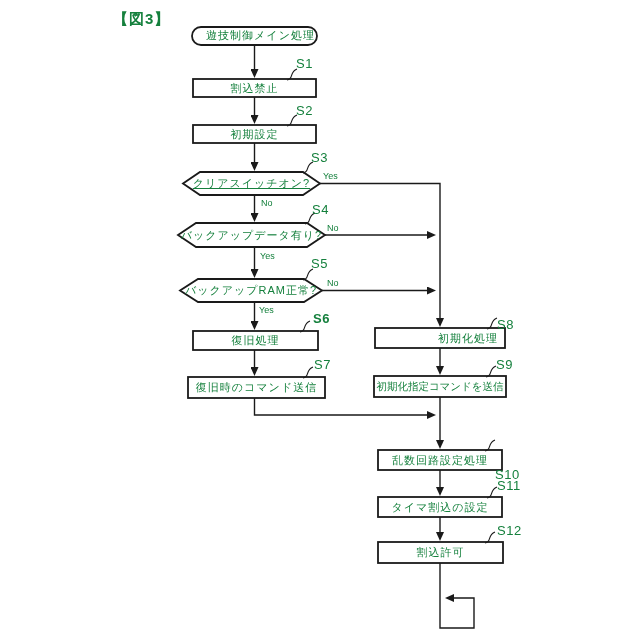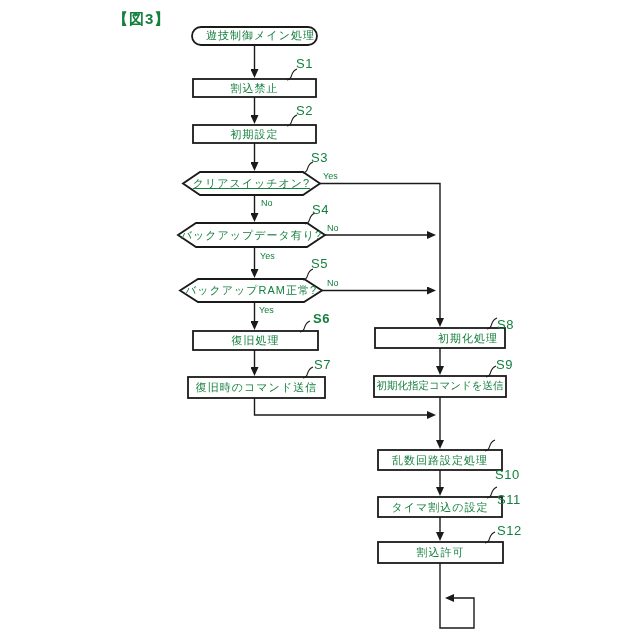--- a/index.html
+++ b/index.html
@@ -10,21 +10,21 @@
   }
   .stage svg{position:absolute;left:0;top:0;}
   .fig-label{
     position:absolute;left:113px;top:10px;
     font-size:15px;font-weight:600;letter-spacing:1px;
   }
   .nlabel{
     position:absolute;display:flex;align-items:center;justify-content:center;
     font-size:11px;letter-spacing:1px;white-space:nowrap;line-height:1;
   }
-  .nlabel.tight{font-size:10.5px;letter-spacing:0;font-family:Liberation Mono, monospace;}
+  .nlabel.tight{font-size:10.5px;letter-spacing:0;}
   .tag{
     position:absolute;font-size:13px;letter-spacing:0.5px;line-height:1;
     white-space:nowrap;
   }
   .elabel{
     position:absolute;font-size:9px;line-height:1;white-space:nowrap;
     background:#fff;padding:0 1px;
   }
   .shape{fill:none;stroke:#1a1a1a;stroke-width:1.8;}
   .edge{fill:none;stroke:#1a1a1a;stroke-width:1.4;}
@@ -106,21 +106,21 @@
   <div class="tag" style="left:296px;top:57px;">S1</div>
   <div class="tag" style="left:296px;top:104px;">S2</div>
   <div class="tag" style="left:311px;top:151px;">S3</div>
   <div class="tag" style="left:312px;top:203px;">S4</div>
   <div class="tag" style="left:311px;top:257px;">S5</div>
   <div class="tag" style="left:313px;top:312px;font-weight:bold;">S6</div>
   <div class="tag" style="left:314px;top:358px;">S7</div>
   <div class="tag" style="left:497px;top:310px;margin-top:8px;">S8</div>
   <div class="tag" style="left:496px;top:358px;">S9</div>
   <div class="tag" style="left:495px;top:432px;margin-top:36px;">S10</div>
-  <div class="tag" style="left:497px;top:493px;text-align:center;">S11</div>
+  <div class="tag" style="left:497px;top:479px;text-align:center;">S11</div>
   <div class="tag" style="left:497px;top:524px;">S12</div>
 
   <div class="elabel" style="left:322px;top:172px;">Yes</div>
   <div class="elabel" style="left:260px;top:199px;">No</div>
   <div class="elabel" style="left:326px;top:224px;">No</div>
   <div class="elabel" style="left:259px;top:252px;">Yes</div>
   <div class="elabel" style="left:326px;top:279px;">No</div>
   <div class="elabel" style="left:258px;top:306px;">Yes</div>
 
 </div>

